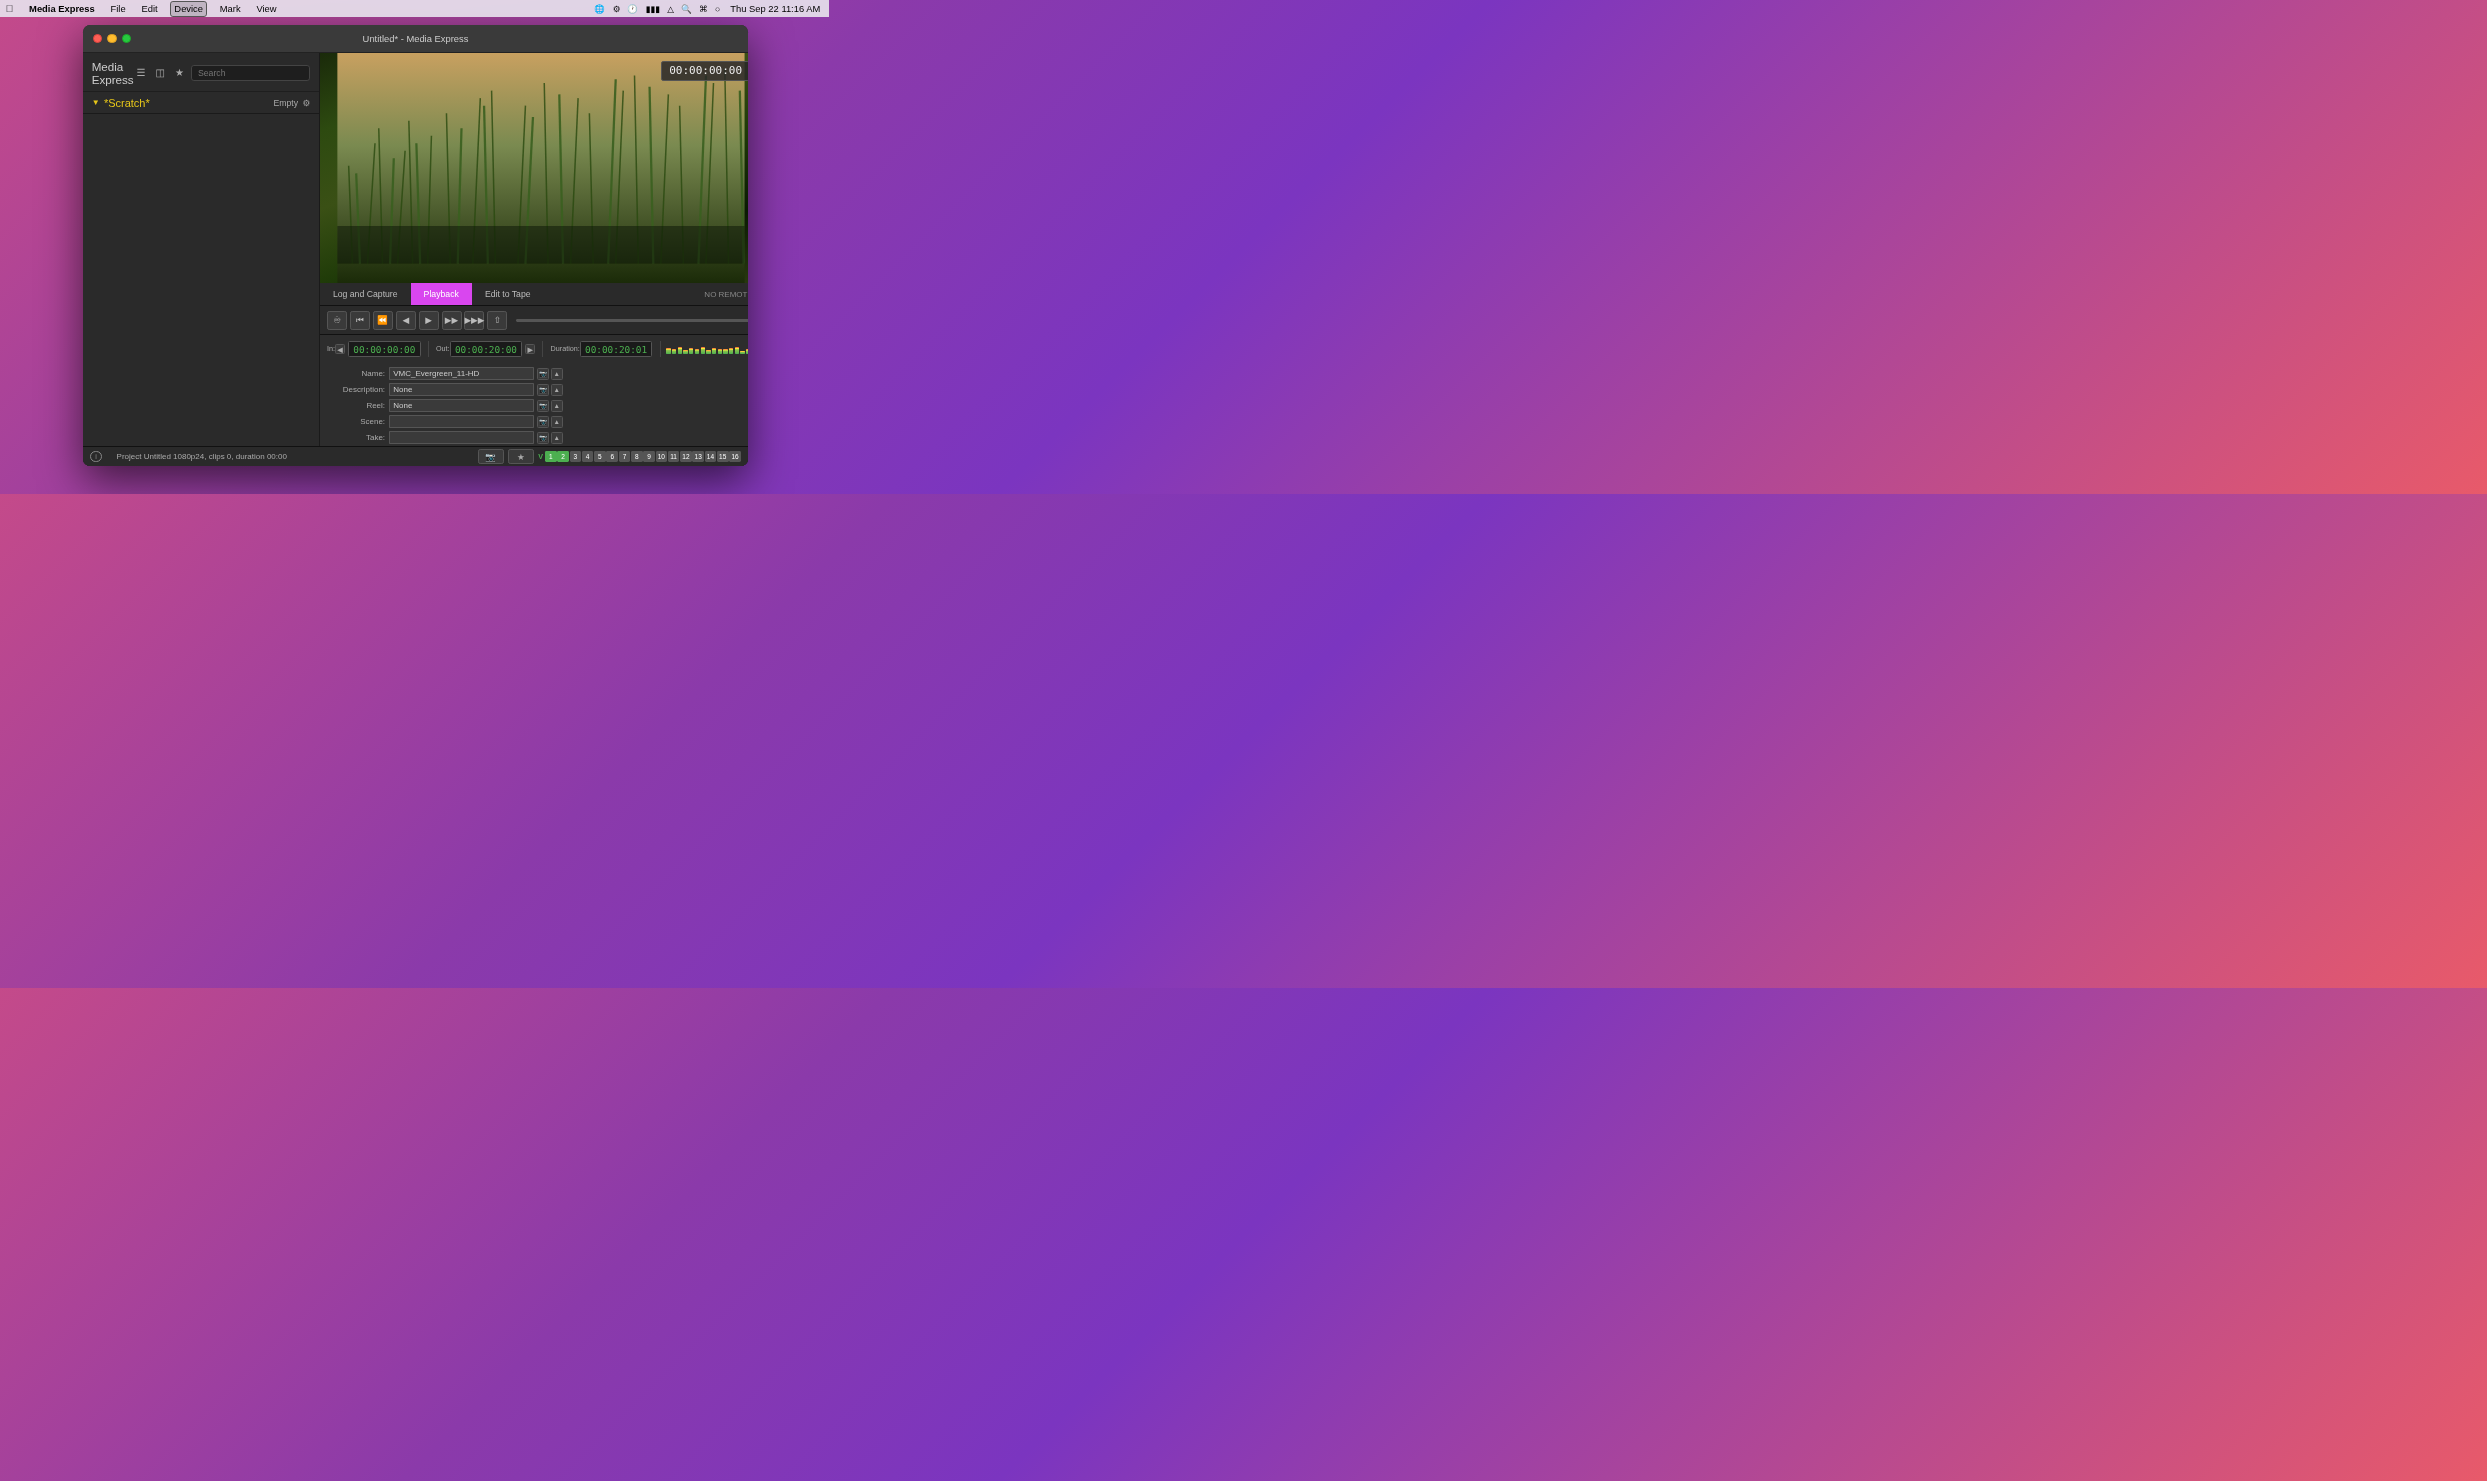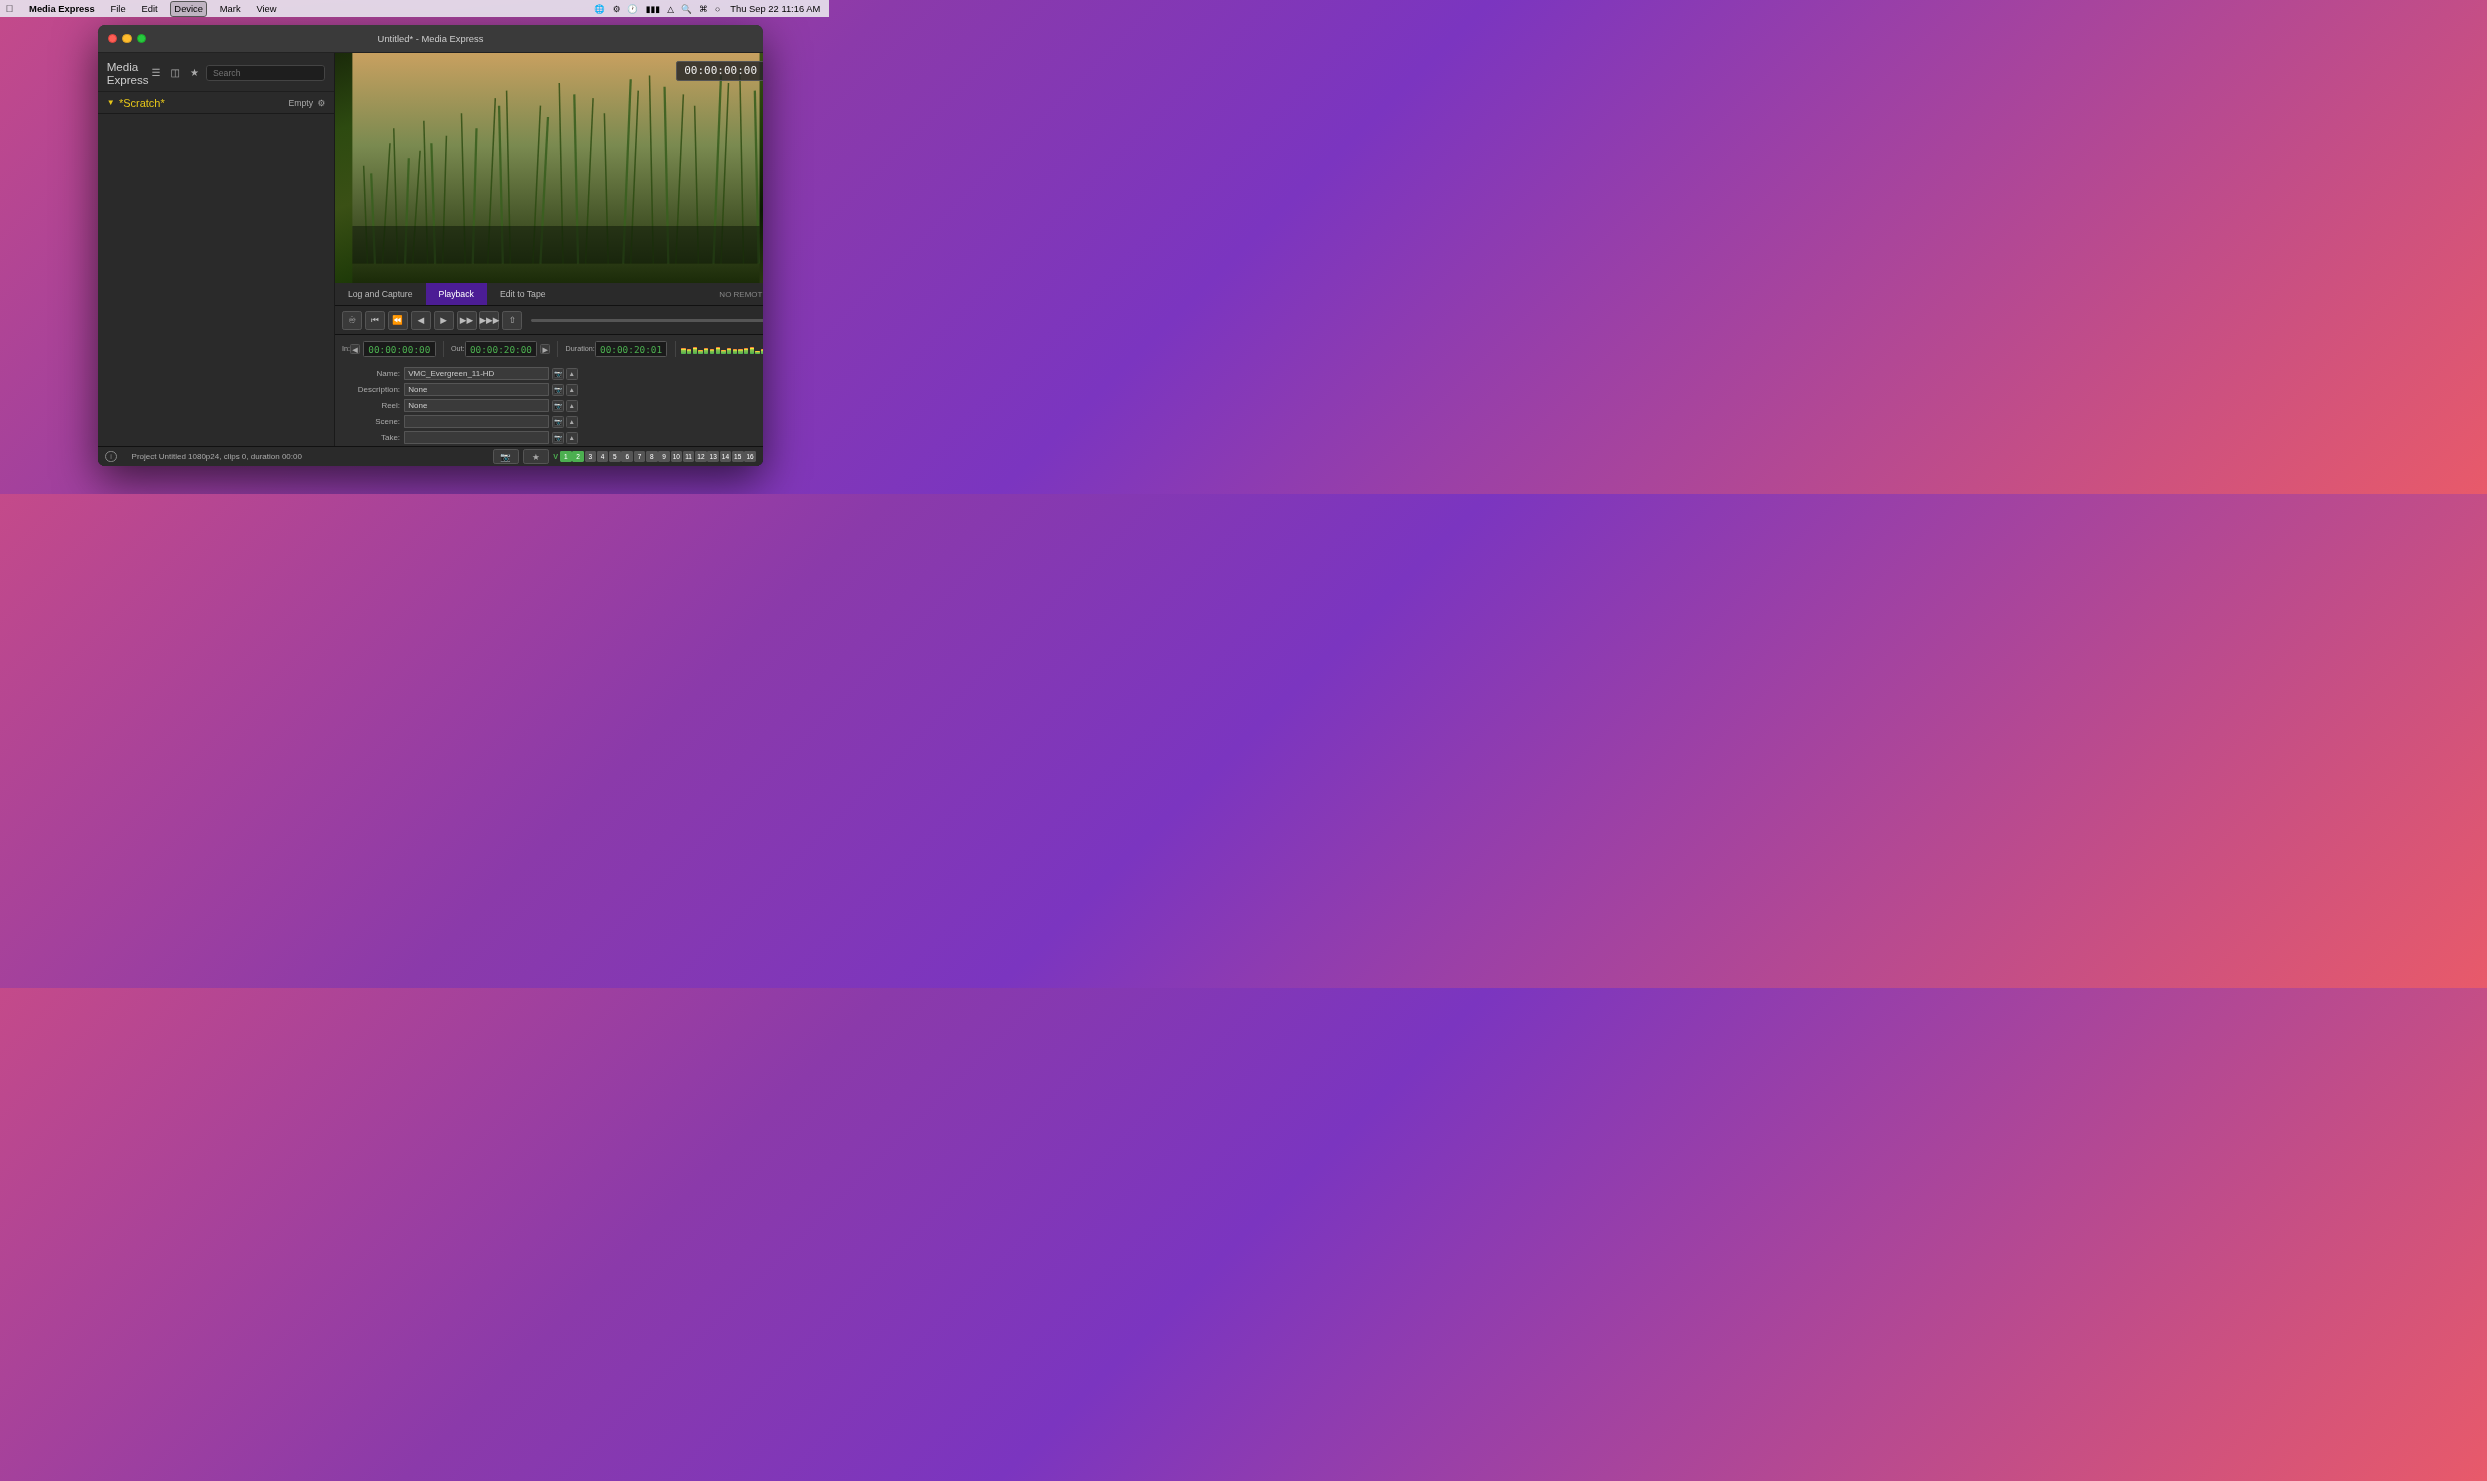--- a/index.html
+++ b/index.html
@@ -55,21 +55,20 @@
     .window {
       position: absolute;
       top: 25px;
       left: 83px;
       width: 665px;
       height: 441px;
       background: #2a2a2a;
       border-radius: 7.2px;
       box-shadow: 0 14.5px 43px rgba(0,0,0,0.6);
       overflow: hidden;
-      margin-left: 15px;
     }
 
     
     .titlebar {
       height: 27.5px;
       background: #3a3a3a;
       display: flex;
       align-items: center;
       position: relative;
       border-bottom: 0.7px solid #222;
@@ -222,21 +221,21 @@
       padding: 0 13px;
       font-size: 8.7px;
       color: #bbb;
       background: transparent;
       border: none;
       cursor: pointer;
       display: flex;
       align-items: center;
     }
     .tab-btn.active {
-      background: #4c1d95;
+      background: #d946ef;
       color: #fff;
       border-radius: 0;
     }
     .no-remote {
       margin-left: auto;
       color: #888;
       font-size: 8px;
       padding-right: 9px;
     }
 

